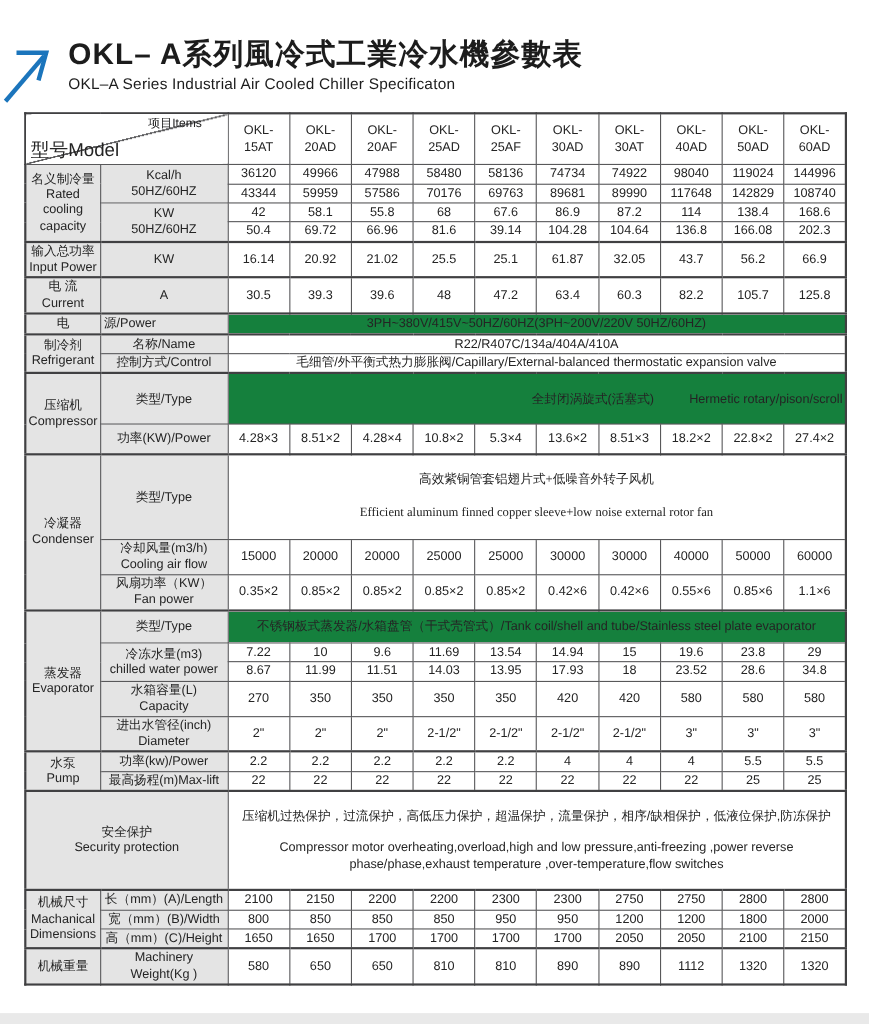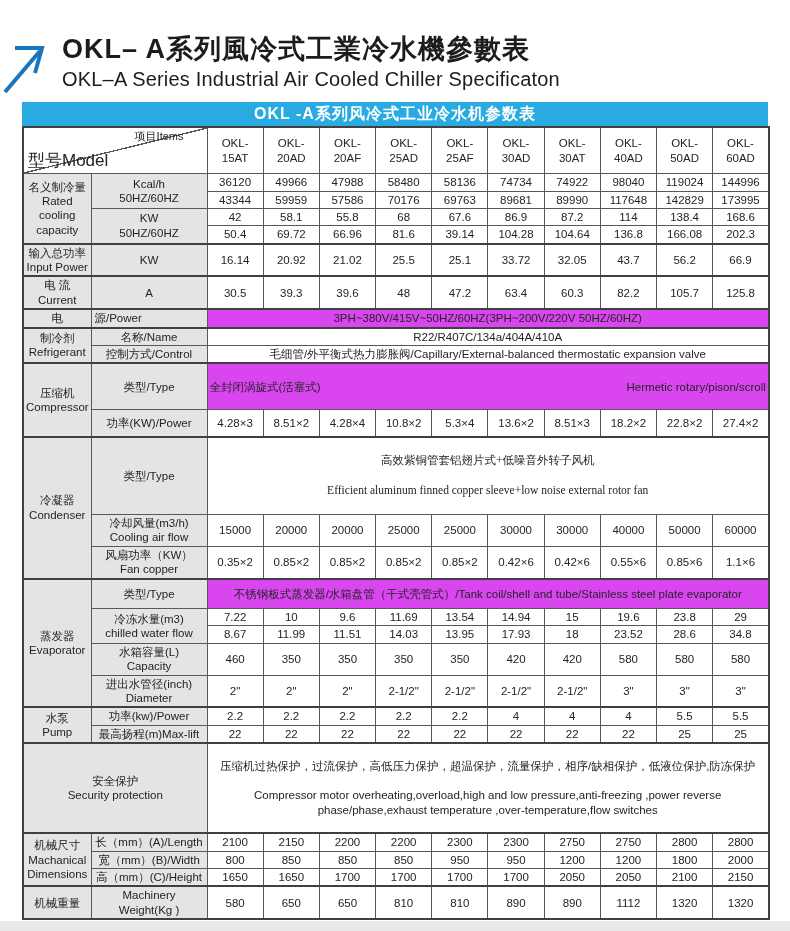--- a/index.html
+++ b/index.html
@@ -7,77 +7,76 @@
   body {
     width:790px; height:931px; position:relative; overflow:hidden;
     font-family:"Liberation Sans","DejaVu Sans",sans-serif;
     color:#1f1f1f;
   }
   
   .page-header { display:flex; align-items:flex-start; padding:33px 0 0 0; }
   .arrow-wrap { width:52px; height:58px; flex:0 0 auto; margin-top:4px; }
   .titles { margin-left:10px; }
   .title-zh { font-size:27px; font-weight:bold; letter-spacing:1px; color:#1c1c1c; line-height:1.2; }
-  .title-en { font-size:20px; color:#1c1c1c; margin-top:3px; letter-spacing:0.2px; }
+  .title-en { font-size:14px; color:#1c1c1c; margin-top:3px; letter-spacing:0.2px; }
   
   .sheet { width:746px; margin:7px 0 0 22px; }
   .caption-bar {
     height:24px; line-height:24px; text-align:center;
     color:#ffffff; font-size:16px; font-weight:bold; letter-spacing:1px;
   }
   table.spec {
     width:746px; border-collapse:collapse; table-layout:fixed;
     font-size:11.5px; color:#242424;
   }
   table.spec td, table.spec th {
     border:1px solid #58585a; text-align:center; vertical-align:middle;
     padding:1px 2px; font-weight:normal; white-space:pre-line; line-height:1.25;
     overflow:hidden;
   }
   table.spec { border:2px solid #404042; }
   tr.sec td, tr.sec th { border-top:2px solid #404042; }
   .lbl { background:#e4e4e4; }
-  .grayrow td { background:#d946ef; }
+  .grayrow td { background:#15803d; }
   .grayrow td.lbl { background:#e4e4e4; }
   
   .r17{height:17px}.r18{height:18px}.r26{height:27px}.r28{height:28px}
   .r30{height:30px}.r32{height:32px}.r34{height:21px}.r40{height:40px}.r56{height:56px}
   
   td.diag {
     position:relative; background:#fff; padding:0;
     background-image:linear-gradient(to bottom right,
       transparent calc(50% - 0.7px), #58585a calc(50% - 0.7px),
       #58585a calc(50% + 0.7px), transparent calc(50% + 0.7px));
   }
   td.diag .diag-model { position:absolute; left:4px; bottom:2px; font-size:17px; }
   td.diag .diag-items { position:absolute; right:23px; top:2px; font-size:11px; }
   .left-al { text-align:left !important; padding-left:3px !important; }
   .two-line-span { line-height:1.35;font-family:Liberation Serif, serif; }
-  .comp-type-flex { display:flex; justify-content:space-between; gap:48px; }
+  .comp-type-flex { display:flex; justify-content:flex-end; gap:32px; }
   
   .bottom-bar { position:absolute; left:0; bottom:0; width:790px; height:10px; }
 </style>
 </head>
 <body>
 
 <div class="page-header">
   <div class="arrow-wrap">
     <svg width="52" height="58" viewBox="0 0 52 58">
       <path d="M5 55 L40 14" fill="none" stroke="#1B75BC" stroke-width="4"></path>
       <path d="M15 11 L42 11 L35 36" fill="none" stroke="#1B75BC" stroke-width="4"></path>
     </svg>
   </div>
   <div class="titles">
     <div class="title-zh">OKL– A系列風冷式工業冷水機參數表</div>
     <div class="title-en">OKL–A Series Industrial Air Cooled Chiller Specificaton</div>
   </div>
 </div>
 
 <div class="sheet">
-  <div class="caption-bar" style="background:#29ABE2">OKL -A系列风冷式工业冷水机参数表</div>
 
   <table class="spec">
     <colgroup>
       <col style="width:68px">
         <col style="width:116px">
       <col span="10" style="width:56.2px">
     </colgroup>
 
     <tbody>
         <tr class="r32">
@@ -118,21 +117,21 @@
     <tr class="r17">
           <td>43344</td>
           <td>59959</td>
           <td>57586</td>
           <td>70176</td>
           <td>69763</td>
           <td>89681</td>
           <td>89990</td>
           <td>117648</td>
           <td>142829</td>
-          <td>173995</td>
+          <td>108740</td>
         </tr>
     <tr class="r17">
       <td class="lbl" rowspan="2">KW
 50HZ/60HZ</td>
     <td>42</td>
           <td>58.1</td>
           <td>55.8</td>
           <td>68</td>
           <td>67.6</td>
           <td>86.9</td>
@@ -156,21 +155,21 @@
 
     <tr class="r34 sec">
       <td class="lbl">输入总功率
 Input Power</td>
       <td class="lbl">KW</td>
     <td>16.14</td>
           <td>20.92</td>
           <td>21.02</td>
           <td>25.5</td>
           <td>25.1</td>
-          <td>33.72</td>
+          <td>61.87</td>
           <td>32.05</td>
           <td>43.7</td>
           <td>56.2</td>
           <td>66.9</td>
         </tr>
 
     <tr class="r34 sec">
       <td class="lbl">电 流
 Current</td>
       <td class="lbl">A</td>
@@ -246,42 +245,42 @@
           <td>25000</td>
           <td>25000</td>
           <td>30000</td>
           <td>30000</td>
           <td>40000</td>
           <td>50000</td>
           <td>60000</td>
         </tr>
     <tr class="r30">
       <td class="lbl">风扇功率（KW）
-Fan copper</td>
+Fan power</td>
     <td>0.35×2</td>
           <td>0.85×2</td>
           <td>0.85×2</td>
           <td>0.85×2</td>
           <td>0.85×2</td>
           <td>0.42×6</td>
           <td>0.42×6</td>
           <td>0.55×6</td>
           <td>0.85×6</td>
           <td>1.1×6</td>
         </tr>
 
     <tr class="r30 sec grayrow">
       <td class="lbl" rowspan="5">蒸发器
 Evaporator</td>
       <td class="lbl">类型/Type</td>
       <td colspan="10">不锈钢板式蒸发器/水箱盘管（干式壳管式）/Tank coil/shell and tube/Stainless steel plate evaporator</td>
     </tr>
     <tr class="r17">
       <td class="lbl" rowspan="2">冷冻水量(m3)
-chilled water flow</td>
+chilled water power</td>
     <td>7.22</td>
           <td>10</td>
           <td>9.6</td>
           <td>11.69</td>
           <td>13.54</td>
           <td>14.94</td>
           <td>15</td>
           <td>19.6</td>
           <td>23.8</td>
           <td>29</td>
@@ -294,21 +293,21 @@
           <td>13.95</td>
           <td>17.93</td>
           <td>18</td>
           <td>23.52</td>
           <td>28.6</td>
           <td>34.8</td>
         </tr>
     <tr class="r30">
       <td class="lbl">水箱容量(L)
 Capacity</td>
-    <td>460</td>
+    <td>270</td>
           <td>350</td>
           <td>350</td>
           <td>350</td>
           <td>350</td>
           <td>420</td>
           <td>420</td>
           <td>580</td>
           <td>580</td>
           <td>580</td>
         </tr>

